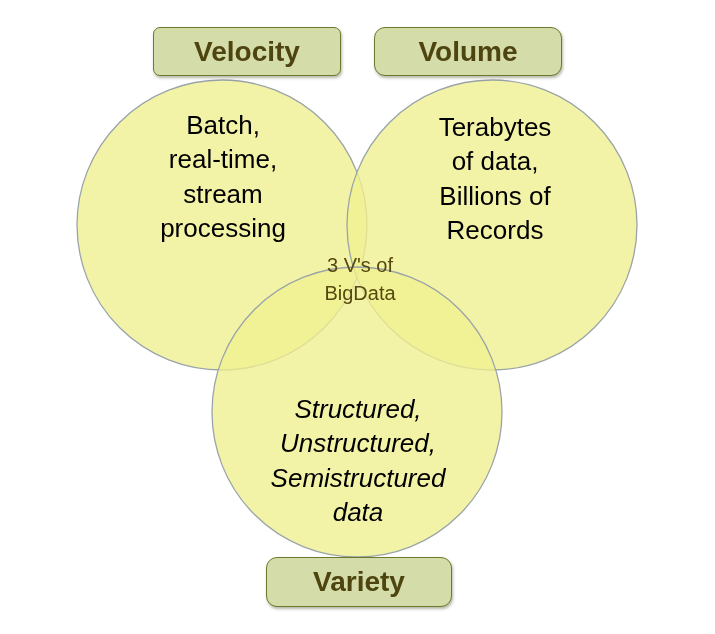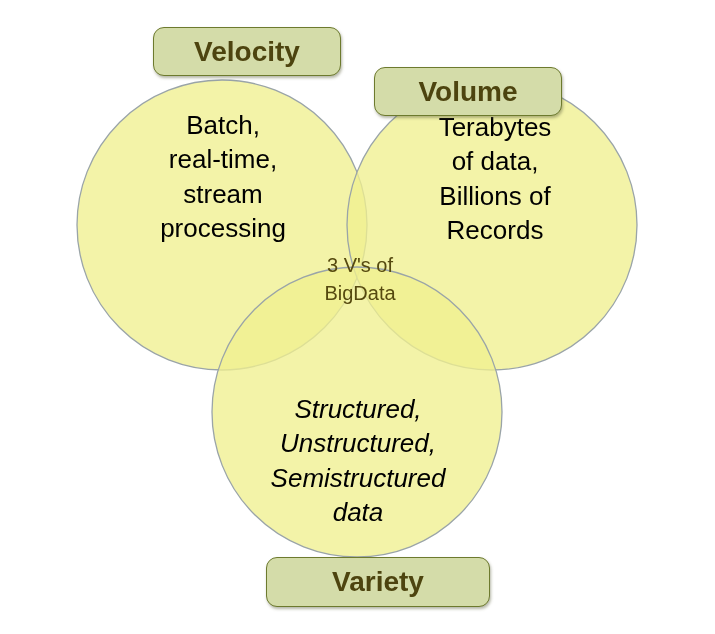--- a/index.html
+++ b/index.html
@@ -79,32 +79,32 @@
     font-size: 28px;
     font-weight: bold;
     font-family: "Liberation Sans", sans-serif;
     box-shadow: 1px 2px 3px rgba(90, 95, 60, 0.45);
   }
   #label-velocity {
     left: 153px;
     top: 27px;
     width: 188px;
     height: 49px;
+    border-radius: 7px;
   }
   #label-volume {
     left: 374px;
     top: 27px;
     width: 188px;
     height: 49px;
-    margin-top: 40px;
   }
   #label-variety {
     left: 266px;
     top: 557px;
-    width: 224px;
+    width: 186px;
     height: 50px;
   }
 </style>
 </head>
 <body>
 
 <div id="diagram">
 
   <svg class="venn-svg" viewBox="0 0 715 634">
     <g>

